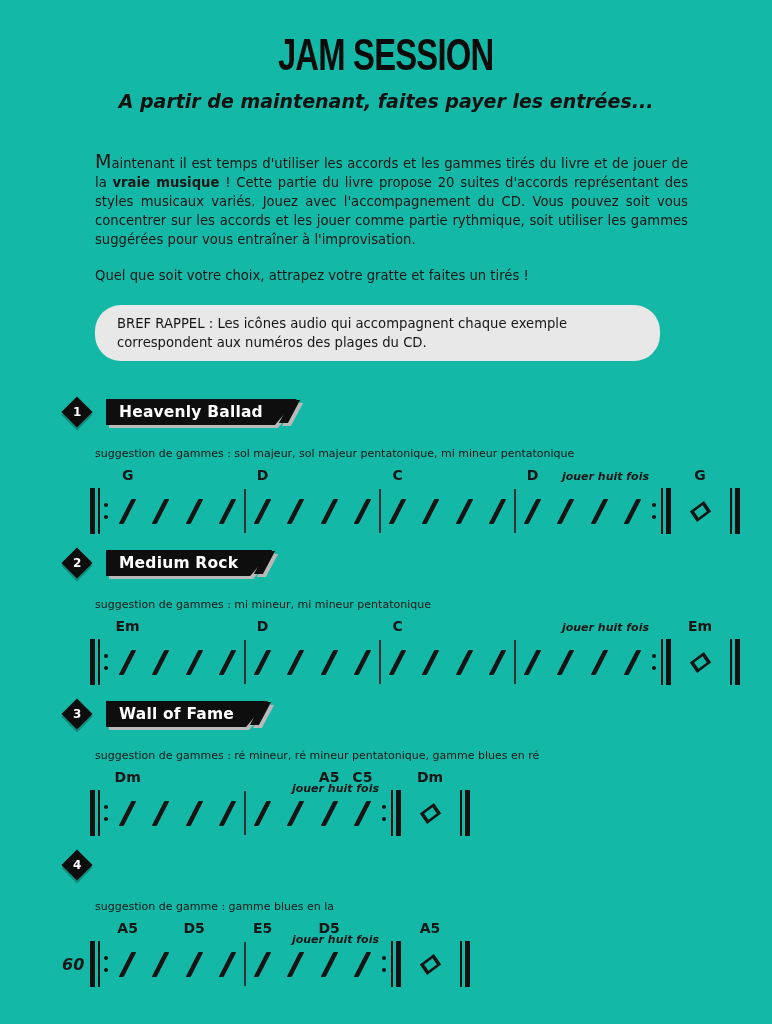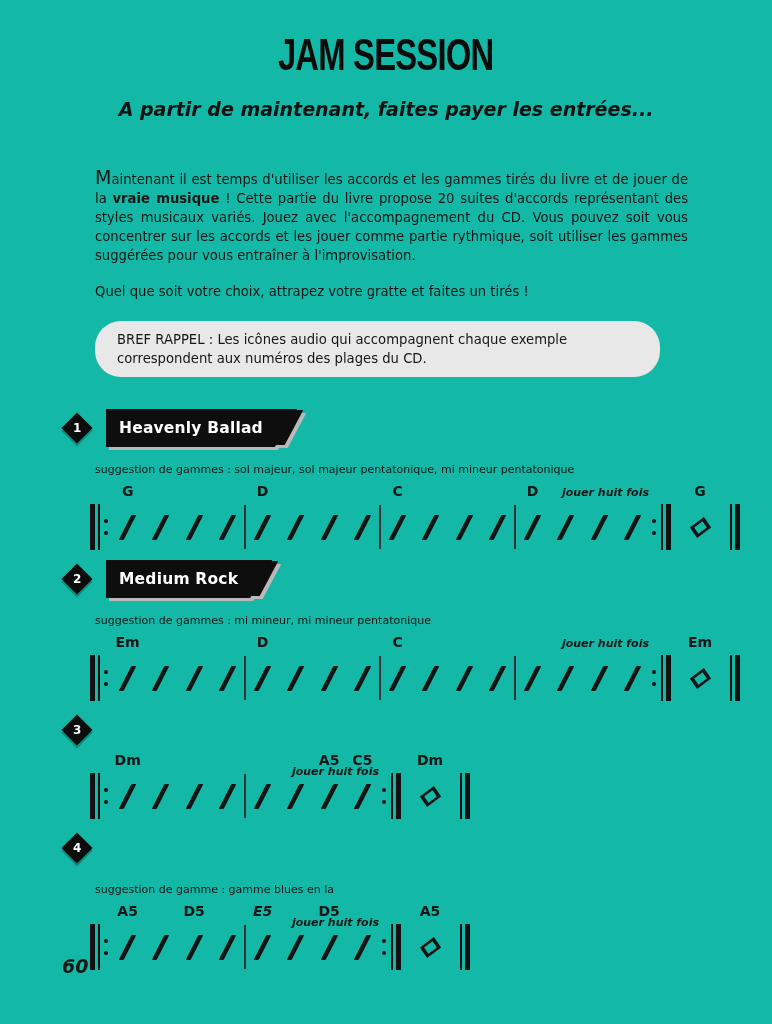--- a/index.html
+++ b/index.html
@@ -16,21 +16,21 @@
   .title-wrap{text-align:center;margin:0;padding-top:32px;}
   .title{
     display:inline-block;margin:0;
     font-family:"Liberation Sans",sans-serif;
     font-size:41px;font-weight:900;letter-spacing:-1px;
     transform:scale(0.80,1.08);transform-origin:center;
     color:#0b0b0b;
   }
   .subtitle-wrap{text-align:center;margin-top:3px;}
   .subtitle{
-    display:inline-block;margin:16px;
+    display:inline-block;margin:8px;
     font-size:19px;font-weight:bold;font-style:italic;
     color:#111;
   }
   
   .intro{
     margin:32px 84px 0 95px;
     font-size:13.2px;line-height:19px;
     text-align:justify;
   }
   .leadcap{font-size:19px;line-height:1;}
@@ -50,21 +50,21 @@
   .section:first-child{margin-top:0;}
   .section-header{display:flex;align-items:center;margin-left:62px;height:30px;}
   .numd{
     flex:0 0 auto;width:22px;height:22px;background:#0d0d0d;
     transform:rotate(45deg);
     display:flex;align-items:center;justify-content:center;
     margin:0 6px 0 4px;
     box-shadow:2px 2px 0 rgba(0,0,0,0.25);
   }
   .numd span{transform:rotate(-45deg);color:#fff;font-weight:bold;font-size:12px;}
-  .banner{position:relative;height:38px;margin-left:12px;filter:drop-shadow(3px 3px 0 #b9b9b9);}
+  .banner{position:relative;height:26px;margin-left:12px;filter:drop-shadow(3px 3px 0 #b9b9b9);}
   .banner-body{
     height:100%;background:#0e0e0e;color:#fff;
     display:flex;align-items:center;
     padding:0 34px 0 13px;
     clip-path:polygon(0 0,100% 0,calc(100% - 22px) 100%,0 100%);
     font-weight:bold;font-size:15.5px;letter-spacing:0.2px;
     white-space:nowrap;
   }
   .banner-tip{
     position:absolute;right:3px;top:1px;bottom:2px;width:9px;
@@ -96,21 +96,21 @@
   .ending{position:relative;flex:0 0 56px;display:flex;justify-content:center;align-items:center;height:46px;}
   .ending .chord{left:50%;}
   .diamond{
     display:block;width:9px;height:9px;
     border:3px solid #141414;
     transform:skewX(-18deg) rotate(45deg);
   }
   
   .pagenum{
     position:absolute;left:62px;top:955px;
-    font-size:19px;font-weight:bold;font-style:italic;
+    font-size:16px;font-weight:bold;font-style:italic;
   }
 </style>
 </head>
 <body>
 
 <div class="page">
 
   <div class="title-wrap">
     <h1 class="title">JAM SESSION</h1>
   </div>
@@ -334,21 +334,28 @@
             <i class="bl thick"></i>
           </div>
         </div>
   </div>
 
   <div class="section">
     <div class="section-header">
       <div class="numd">
         <span>3</span>
       </div>
+      <div class="banner">
+        <div class="banner-body">
+          <span>Wall of Fame</span>
+        </div>
+        <div class="banner-tip"></div>
+      </div>
     </div>
+    <div class="suggestion">suggestion de gammes : ré mineur, ré mineur pentatonique, gamme blues en ré</div>
     <div class="staff">
           <div class="bargroup">
             <i class="bl thick"></i>
             <i class="bl thin"></i>
             <div class="dots">
               <i></i>
               <i></i>
             </div>
           </div>
           <div class="measure">
@@ -442,21 +449,21 @@
             </div>
             <div class="beat">
               <i class="slash"></i>
             </div>
             <div class="beat">
               <i class="slash"></i>
             </div>
             <div class="beat">
               <i class="slash"></i>
             </div>
-            <span class="chord" style="left: 12.5%; font-style: italic;">E5</span>
+            <span class="chord" style="left: 12.5%;">E5</span>
             <span class="chord" style="left: 62.5%;">D5</span>
             <span class="rnote low">jouer huit fois</span>
           </div>
           <div class="bargroup">
             <div class="dots">
               <i></i>
               <i></i>
             </div>
             <i class="bl thin"></i>
             <i class="bl thick"></i>

